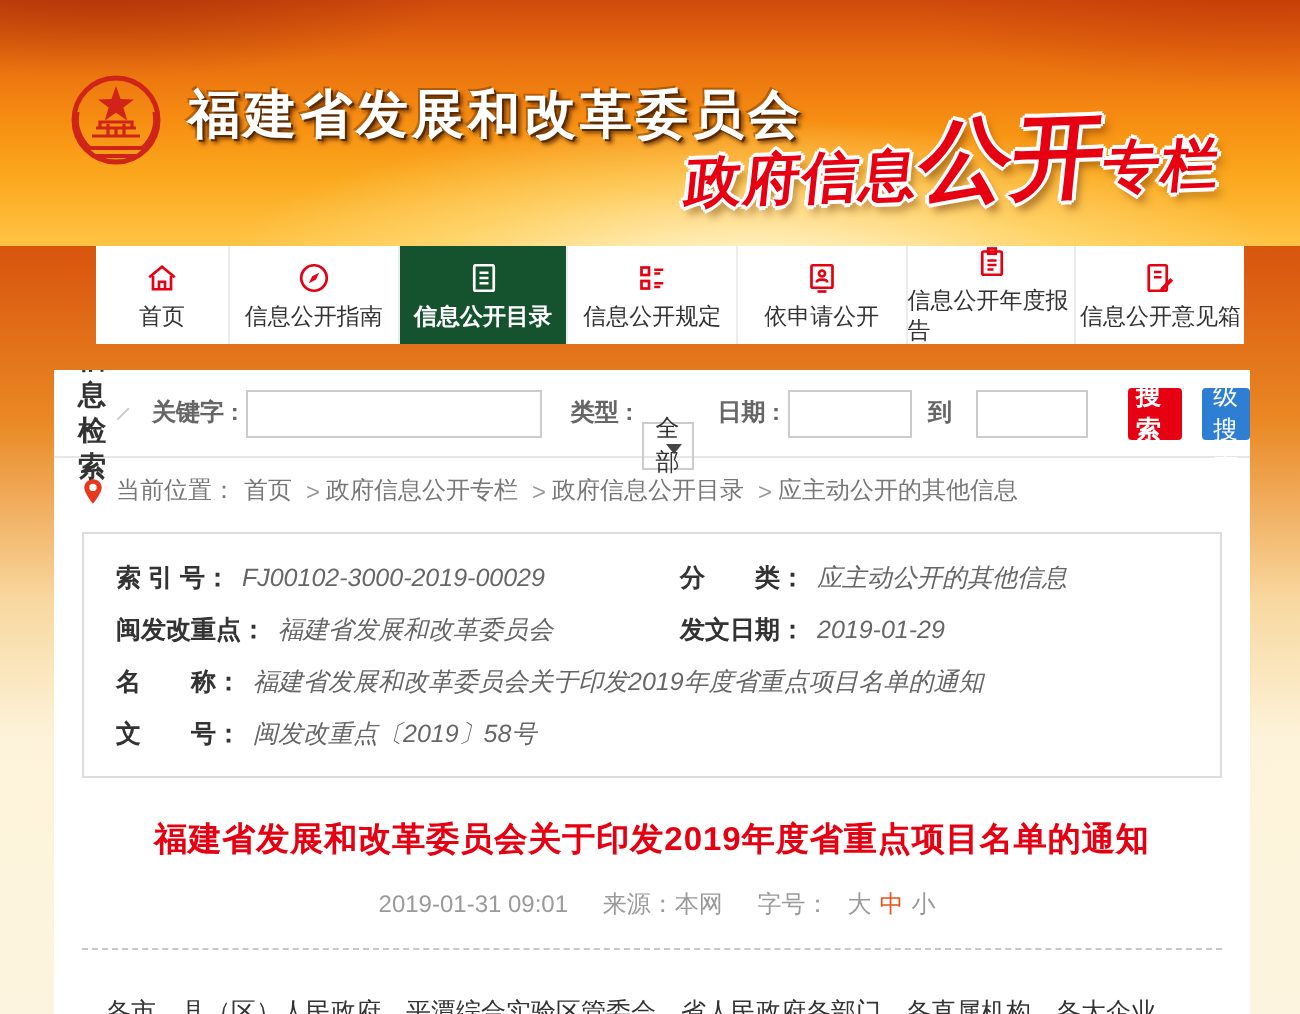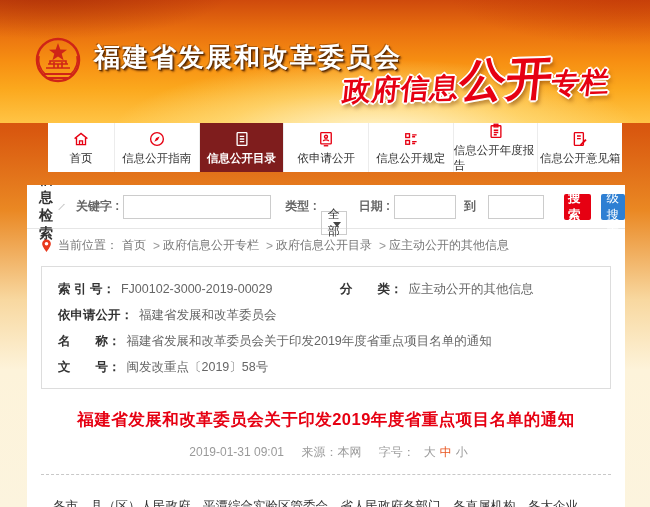--- a/index.html
+++ b/index.html
@@ -24,21 +24,21 @@
     text-shadow:-2px 0 #fff,2px 0 #fff,0 -2px #fff,0 2px #fff,-1px -1px #fff,1px 1px #fff,-1px 1px #fff,1px -1px #fff,3px 4px 4px rgba(100,40,0,.55);}
   .banner .b-sm{font-size:28px;letter-spacing:1px;}
   .banner .b-lg{font-size:46px;letter-spacing:0;}
   
   .nav{position:absolute;left:48px;top:123px;width:574px;height:49px;background:#fff;display:flex;}
   .tab{flex:1;display:flex;flex-direction:column;align-items:center;justify-content:center;gap:3px;
     color:#e60012;border-right:1px solid #ececec;cursor:pointer;}
   .tab:first-child{flex:0 0 66px;}
   .tab:last-child{border-right:none;}
   .tab .tab-label{font-size:11.5px;color:#333;}
-  .tab.active{background:#7f1d1d;color:#fff;}
+  .tab.active{background:#14532d;color:#fff;}
   .tab.active .tab-label{color:#fff;font-weight:bold;}
   .tab svg{display:block;}
   
   .panel{position:absolute;left:27px;top:185px;width:598px;height:322px;background:#fff;overflow:hidden;}
   .search-row{display:flex;align-items:center;height:43px;padding:0 12px;border-bottom:1px solid #e6e6e6;font-size:12px;color:#666;}
   .search-title{font-size:14px;font-weight:bold;color:#333;margin-right:8px;}
   .chev{width:7px;height:7px;border-top:1px solid #ccc;border-right:1px solid #ccc;transform:rotate(45deg);margin-right:14px;}
   .fld-label{margin-right:4px;white-space:nowrap;font-weight:bold;}
   .tbox{height:24px;border:1px solid #ccc;background:#fff;box-sizing:border-box;}
   .kw{width:148px;margin-right:14px;}
@@ -55,21 +55,21 @@
   .crumb{display:flex;align-items:center;padding:8px 14px 4px;font-size:12px;color:#777;}
   .crumb .pin{margin-right:6px;display:flex;}
   .crumb span{margin-right:4px;white-space:nowrap;}
   .crumb .sep{color:#999;margin:0 3px;}
   
   .infobox{margin:8px 14px 0;border:1px solid #ddd;padding:9px 16px 8px;font-size:12.5px;}
   .irow{display:flex;line-height:26px;gap:28px;}
   .icell{display:flex;width:50%;}
   .icell.full{width:100%;}
   .ilabel{font-weight:bold;color:#333;white-space:pre;margin-right:6px;}
-  .ival{color:#666;white-space:nowrap;}
+  .ival{color:#666;white-space:nowrap;font-style:italic;}
   
   .art-title{margin-top:20px;padding:0 30px;text-align:center;font-size:16.5px;font-weight:bold;color:#e60012;letter-spacing:.5px;}
   .meta{margin-top:13px;text-align:center;font-size:12px;color:#9a9a9a;}
   .meta span{margin:0 7px;}
   .meta .fs-opt{margin:0 2px;cursor:pointer;}
   .meta .fs-mid{color:#e8541e;}
   .divider{border-top:1px dashed #c8c8c8;margin:13px 14px 0;}
   .body-text{padding:14px 26px 0;font-size:12.5px;color:#333;line-height:1.8;}
   .body-text p{margin:6px 0 0;}
 </style>
@@ -119,37 +119,37 @@
         <svg width="18" height="18" viewBox="0 0 24 24" fill="none" stroke="currentColor" stroke-width="1.8">
             <rect x="5.5" y="3.5" width="13" height="17" rx="1"></rect>
             <path d="M9 8.5 h6 M9 12 h6 M9 15.5 h6"></path>
           </svg>
       </span>
       <span class="tab-label">信息公开目录</span>
     </div>
     <div class="tab">
       <span>
         <svg width="18" height="18" viewBox="0 0 24 24" fill="none" stroke="currentColor" stroke-width="1.8">
+            <rect x="5" y="5" width="5" height="5"></rect>
+            <rect x="5" y="14" width="5" height="5"></rect>
+            <path d="M13.5 6.5 h6 M13.5 9 h4 M13.5 15.5 h6 M13.5 18 h4"></path>
+          </svg>
+      </span>
+      <span class="tab-label">信息公开规定</span>
+    </div>
+    <div class="tab">
+      <span>
+        <svg width="18" height="18" viewBox="0 0 24 24" fill="none" stroke="currentColor" stroke-width="1.8">
             <rect x="5" y="3.5" width="14" height="15" rx="1"></rect>
             <circle cx="12" cy="9" r="2"></circle>
             <path d="M8.5 15 c0-2.5 7-2.5 7 0"></path>
             <path d="M9 21 h6"></path>
           </svg>
       </span>
       <span class="tab-label">依申请公开</span>
-    </div>
-    <div class="tab">
-      <span>
-        <svg width="18" height="18" viewBox="0 0 24 24" fill="none" stroke="currentColor" stroke-width="1.8">
-            <rect x="5" y="5" width="5" height="5"></rect>
-            <rect x="5" y="14" width="5" height="5"></rect>
-            <path d="M13.5 6.5 h6 M13.5 9 h4 M13.5 15.5 h6 M13.5 18 h4"></path>
-          </svg>
-      </span>
-      <span class="tab-label">信息公开规定</span>
     </div>
     <div class="tab">
       <span>
         <svg width="18" height="18" viewBox="0 0 24 24" fill="none" stroke="currentColor" stroke-width="1.8">
             <rect x="5.5" y="5" width="13" height="15.5" rx="1"></rect>
             <rect x="9.5" y="3" width="5" height="3.5"></rect>
             <path d="M9 11 h6 M9 14 h6 M9 17 h4"></path>
           </svg>
       </span>
       <span class="tab-label">信息公开年度报告</span>
@@ -208,22 +208,26 @@
           <span class="ilabel">索 引 号：</span>
           <span class="ival">FJ00102-3000-2019-00029</span>
         </div>
         <div class="icell">
           <span class="ilabel">分　　类：</span>
           <span class="ival">应主动公开的其他信息</span>
         </div>
       </div>
       <div class="irow">
         <div class="icell">
-          <span class="ilabel">依申请公开：</span>
+          <span class="ilabel">闽发改重点：</span>
           <span class="ival">福建省发展和改革委员会</span>
+        </div>
+        <div class="icell">
+          <span class="ilabel">发文日期：</span>
+          <span class="ival">2019-01-29</span>
         </div>
       </div>
       <div class="irow">
         <div class="icell full">
           <span class="ilabel">名　　称：</span>
           <span class="ival">福建省发展和改革委员会关于印发2019年度省重点项目名单的通知</span>
         </div>
       </div>
       <div class="irow">
         <div class="icell full">

